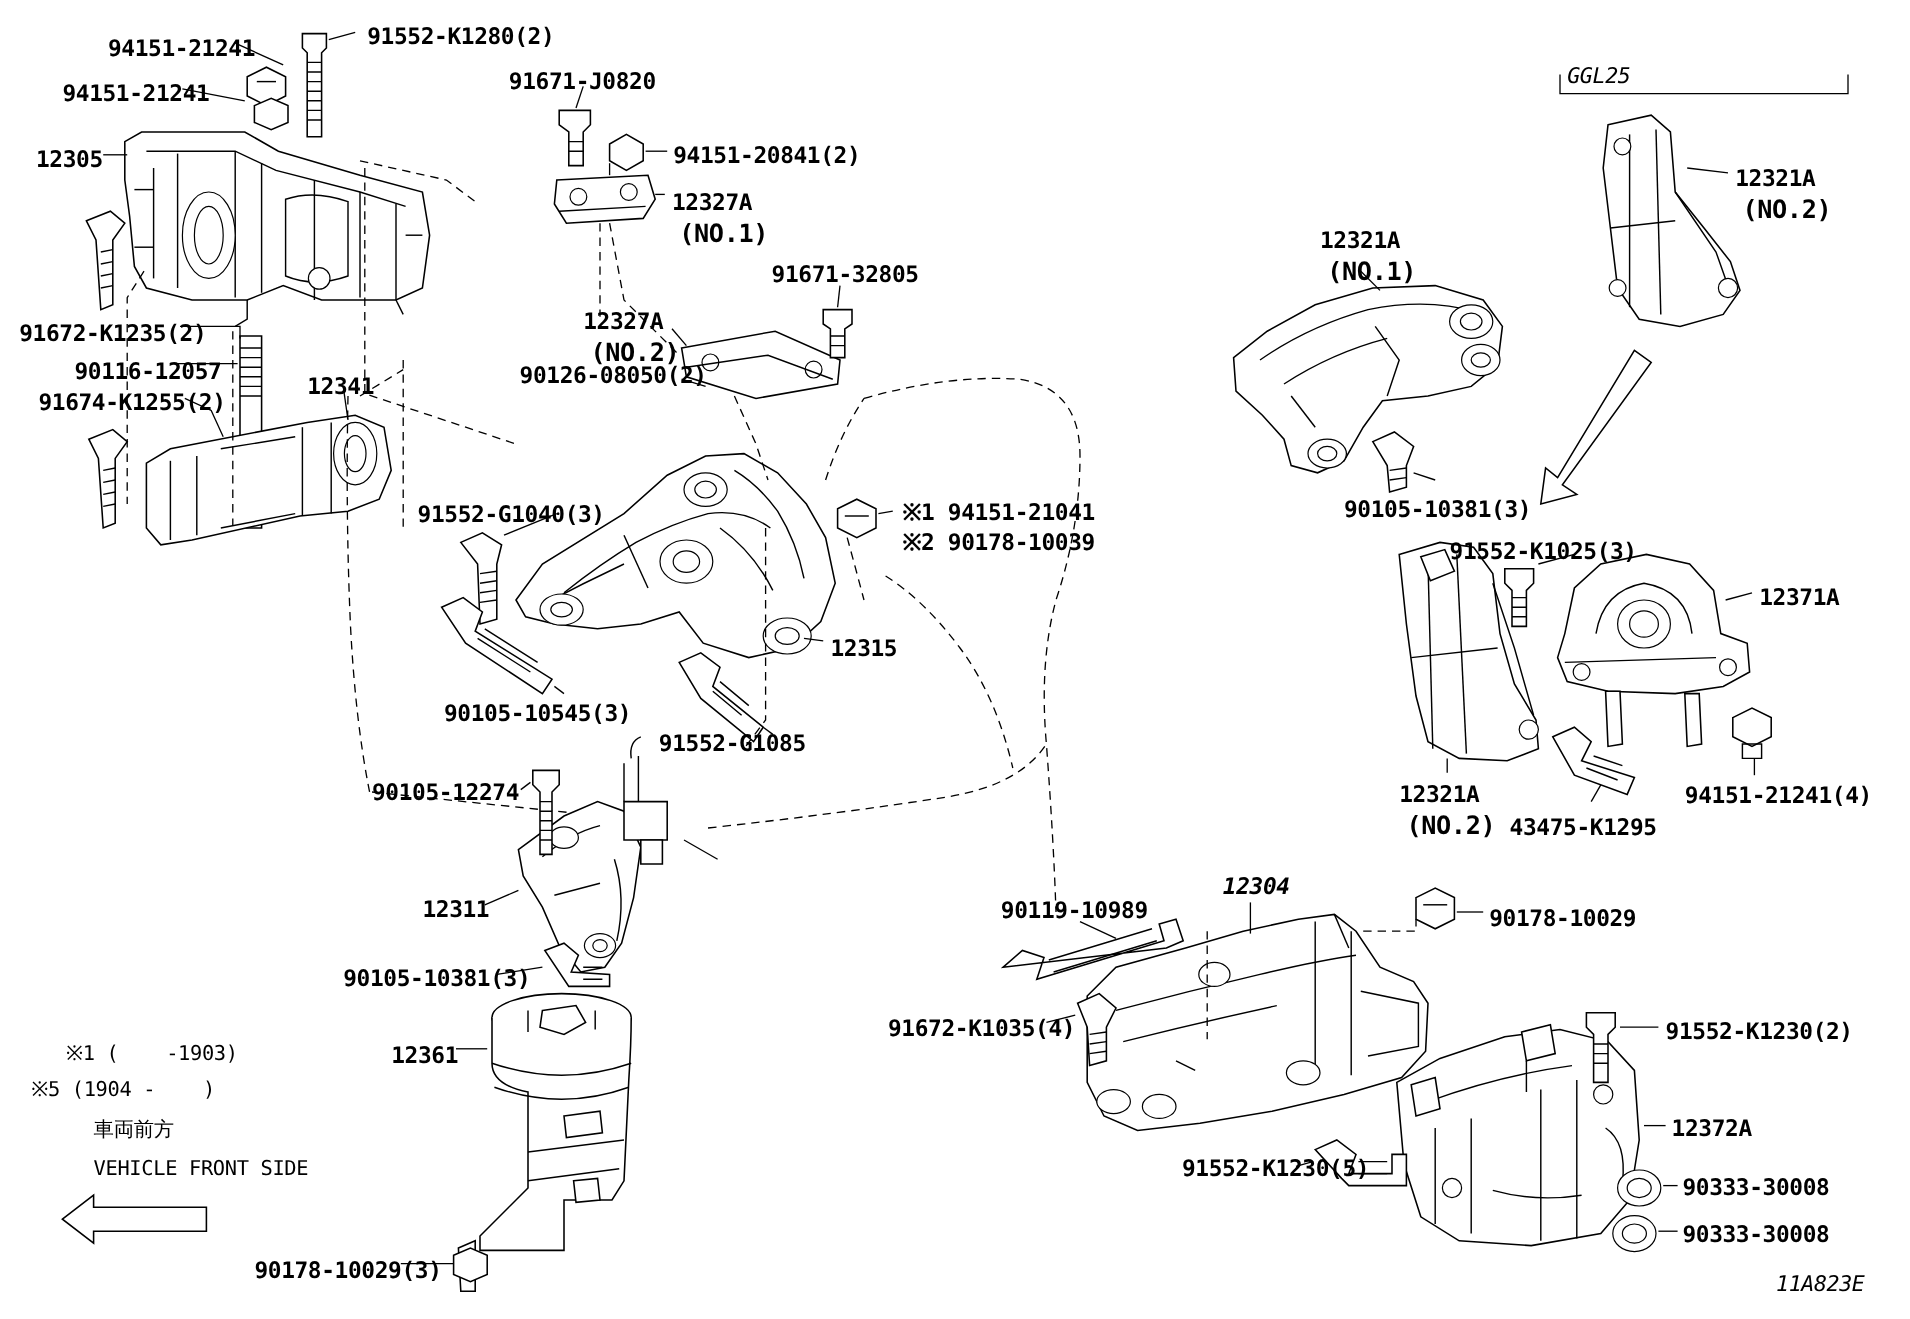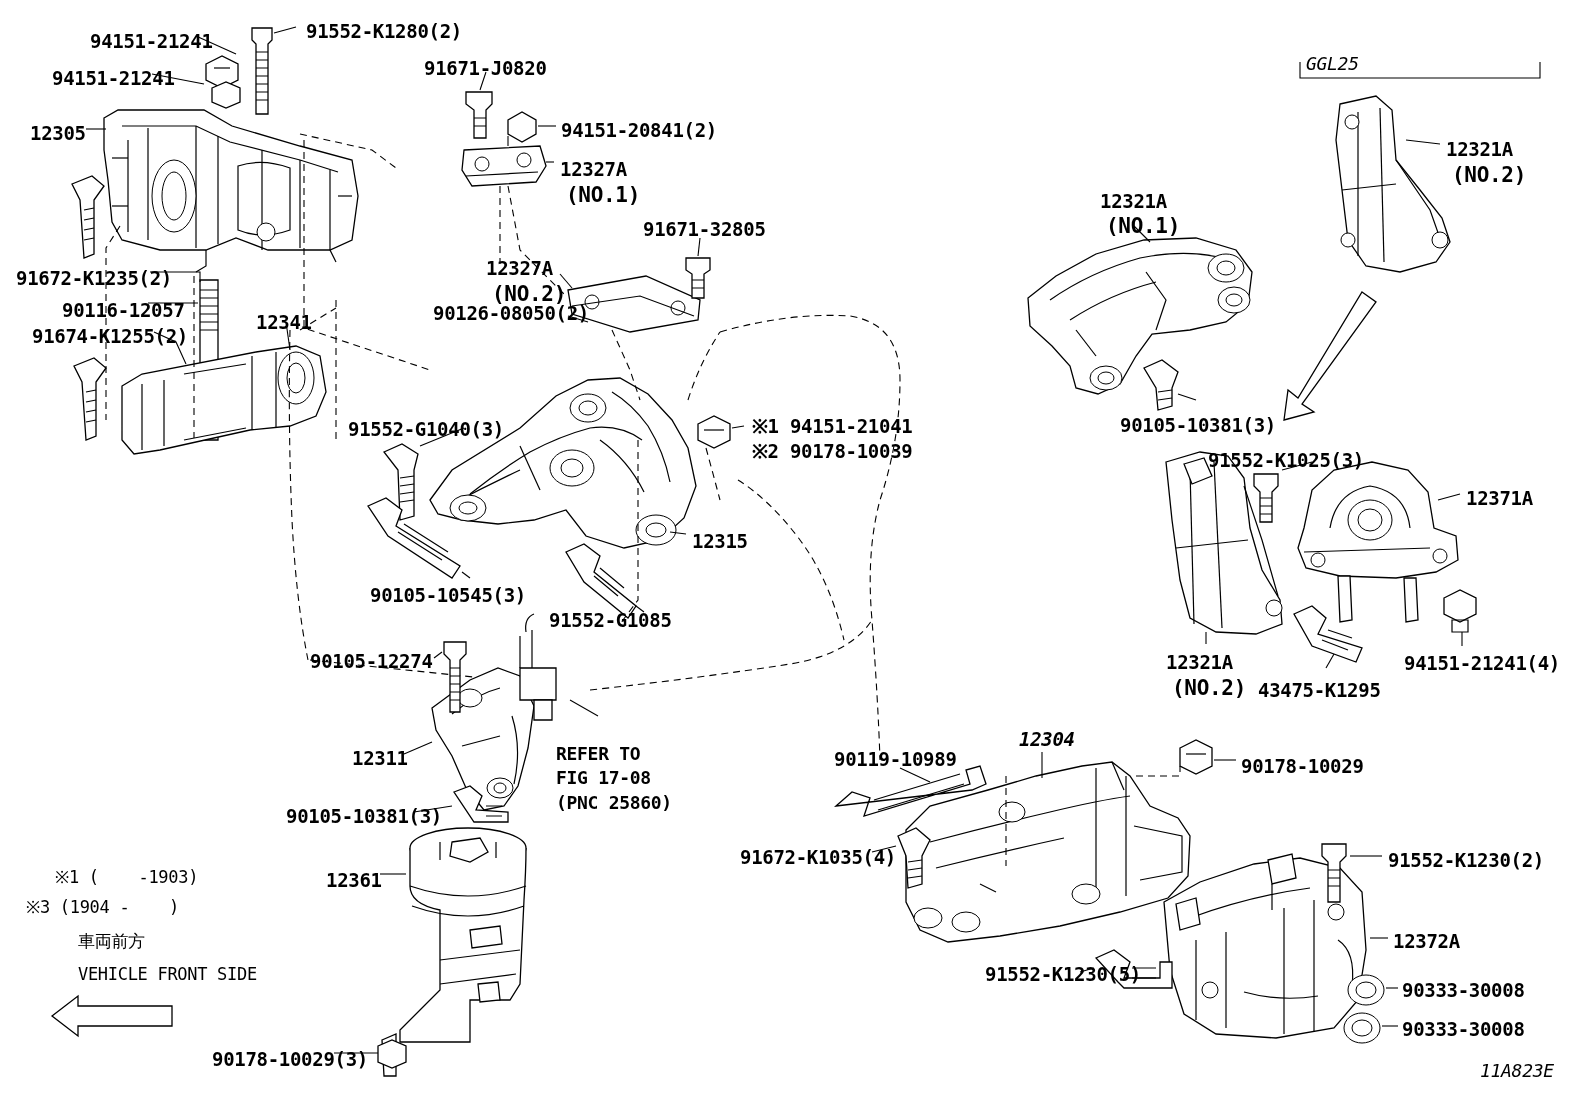--- a/index.html
+++ b/index.html
@@ -485,25 +485,22 @@
   <div class="lbl" style="left:1100px; top:190px;">12321A</div>
   <div class="lbl sub" style="left:1106px; top:214px;">(NO.1)</div>
   <div class="lbl" style="left:1120px; top:414px;">90105-10381(3)</div>
   <div class="lbl" style="left:1208px; top:449px;">91552-K1025(3)</div>
   <div class="lbl" style="left:1466px; top:487px;">12371A</div>
   <div class="lbl" style="left:1166px; top:651px;">12321A</div>
   <div class="lbl sub" style="left:1172px; top:676px;">(NO.2)</div>
   <div class="lbl" style="left:1258px; top:679px;">43475-K1295</div>
   <div class="lbl" style="left:1404px; top:652px;">94151-21241(4)</div>
 
-  <div class="lbl refer" style="left: 556px; top: 742px; font-weight: 700; white-space: pre;">REFER TO
-FIG 17-08
-(PNC 25860)</div>
 
   <div class="lbl note" style="left:26px; top:865px;margin-left:29px;">※1 (    -1903)</div>
-  <div class="lbl note" style="left:26px; top:895px;">※3 (1904 -    )</div>
+  <div class="lbl note" style="left:26px; top:895px;">※5 (1904 -    )</div>
 
   <div class="lbl jp" style="left:78px; top:930px;">車両前方</div>
   <div class="lbl note" style="left:78px; top:964px;">VEHICLE FRONT SIDE</div>
 
   <div class="lbl small" style="left:1480px; top:1060px;">11A823E</div>
 
 </div>
 
 </body></html>

